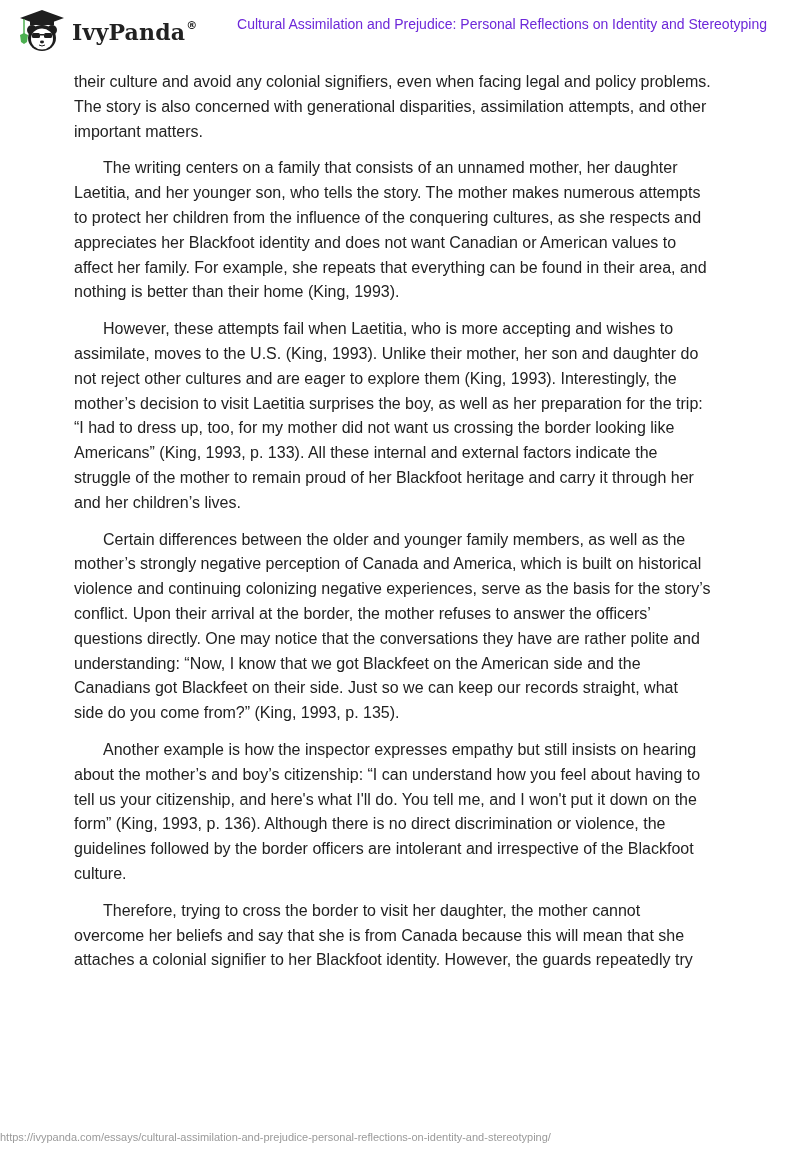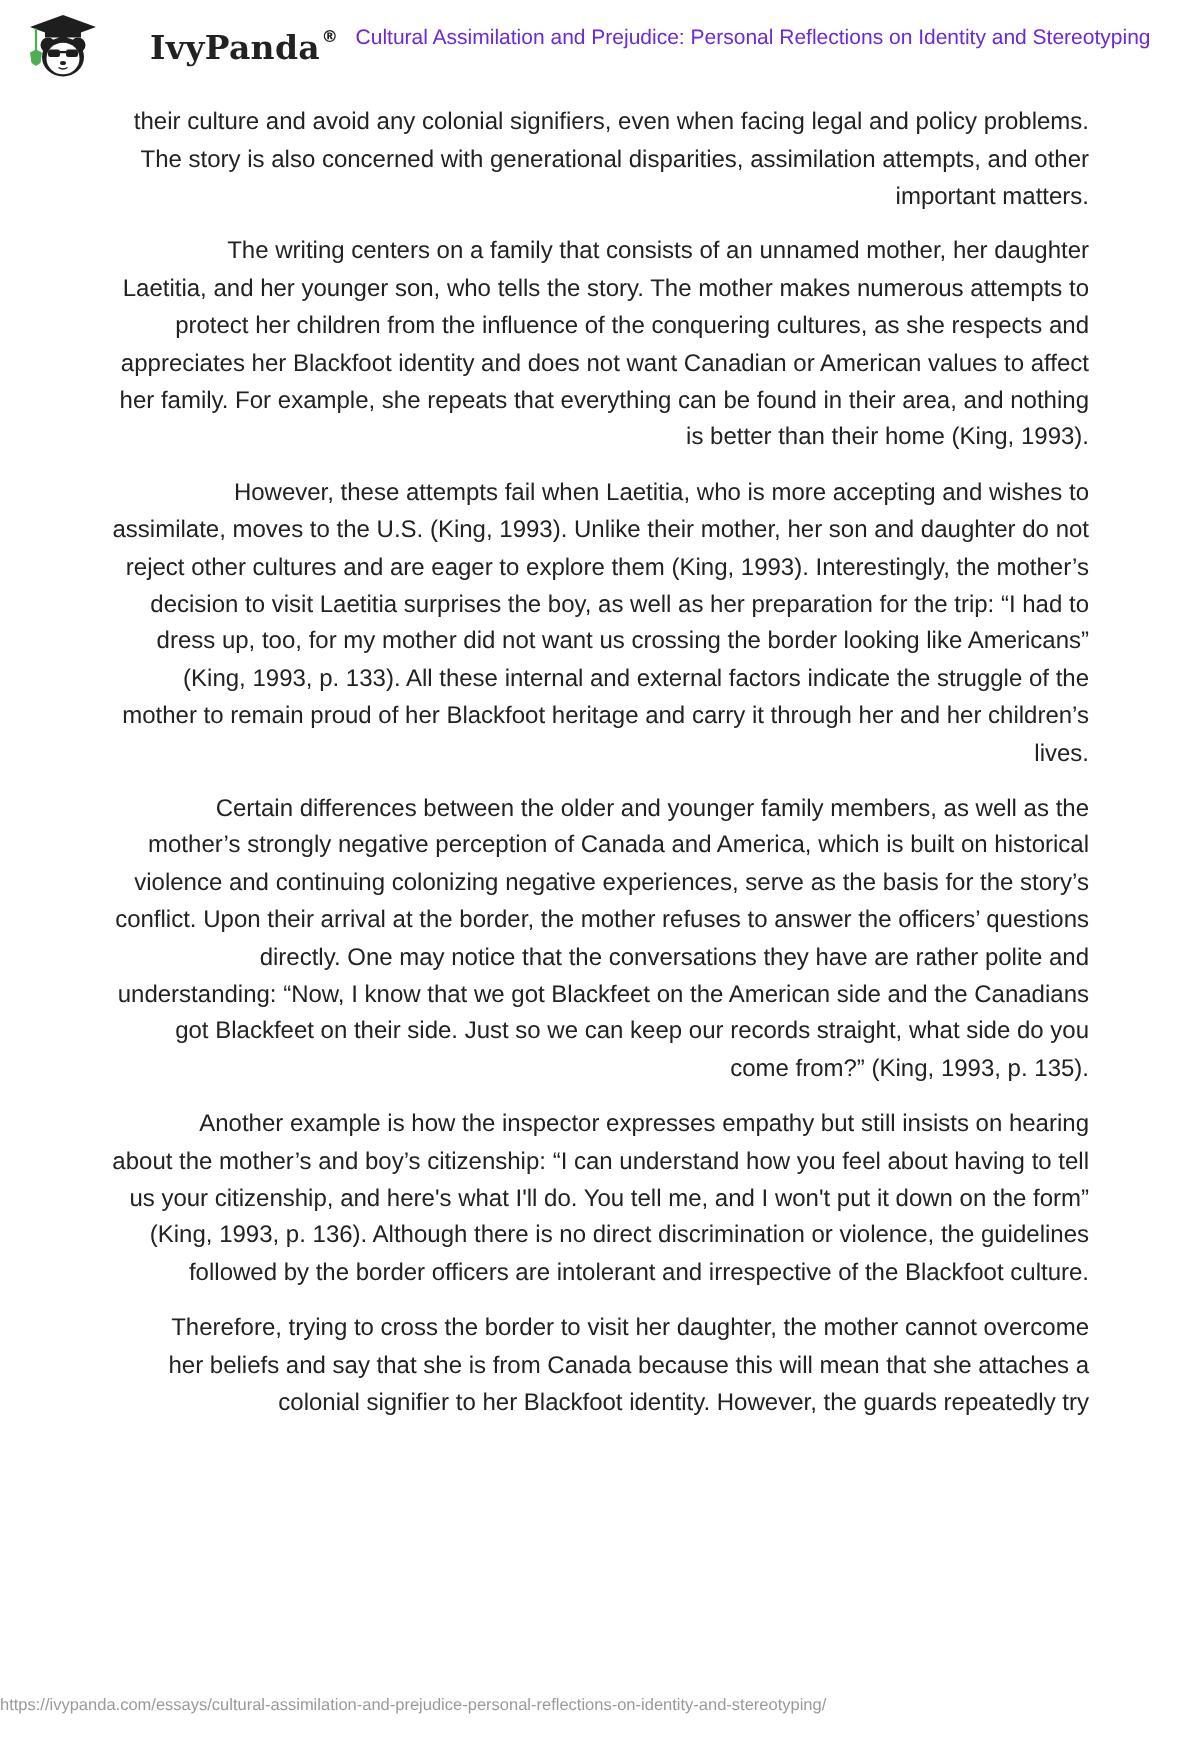--- a/index.html
+++ b/index.html
@@ -22,21 +22,20 @@
       width: 800px;
       height: 60px;
     }
     .logo {
       position: absolute;
       left: 16px;
       top: 8px;
       display: flex;
       align-items: center;
       text-decoration: none;
-      gap: 28px;
     }
     .logo-icon {
       width: 52px;
       height: 46px;
       display: block;
     }
     .logo-text {
       font-family: "DejaVu Serif", serif;
       font-weight: bold;
       font-size: 22px;
@@ -66,23 +65,22 @@
     .content {
       position: absolute;
       top: 70px;
       left: 74px;
       width: 652px;
       font-size: 16px;
       line-height: 24.8px;
       color: #222222;
     }
     .content p {
-      margin: 0 0 12px 0;
+      margin: 0 15px 12px 0;
       text-indent: 0;
-      text-align: right;
     }
     .content p.indent {
       text-indent: 29px;
     }
     .content h2 {
       font-size: 23px;
       font-weight: bold;
       margin: 4px 0 9px 0;
       line-height: 30px;
       color: #222222;

